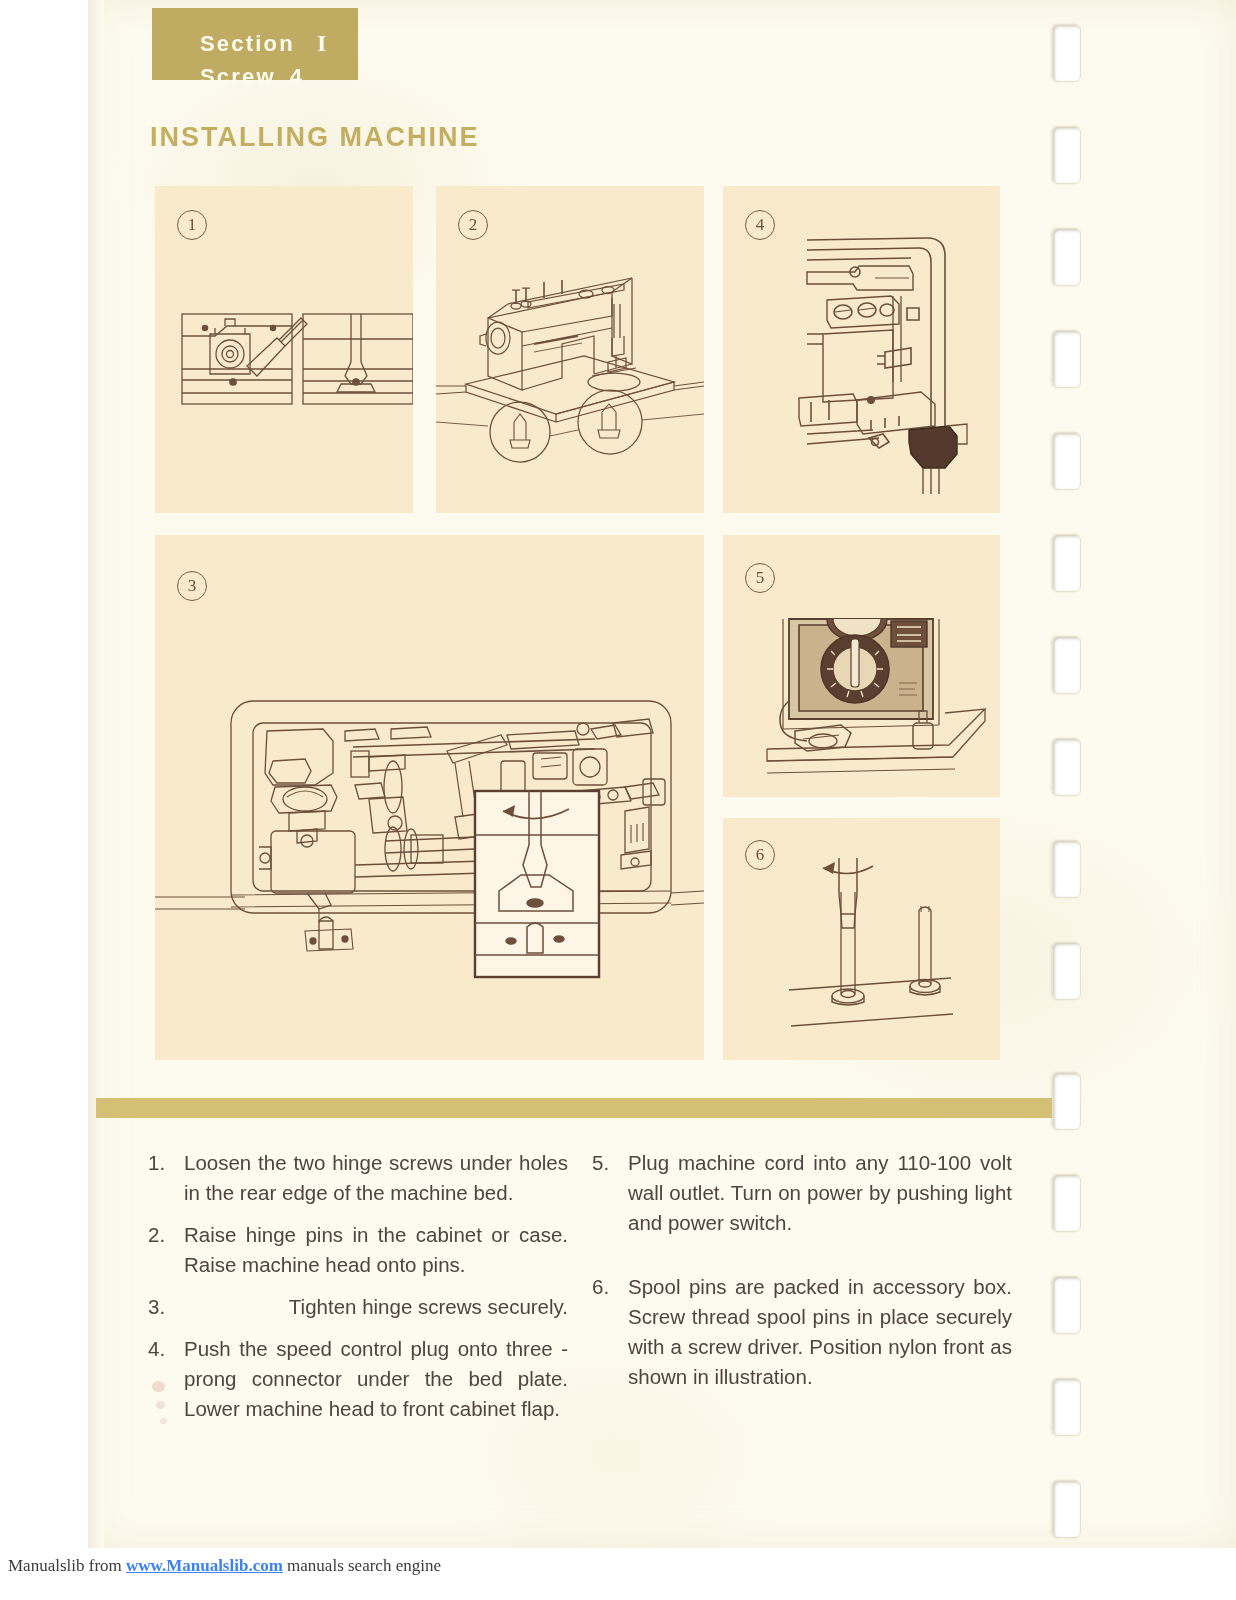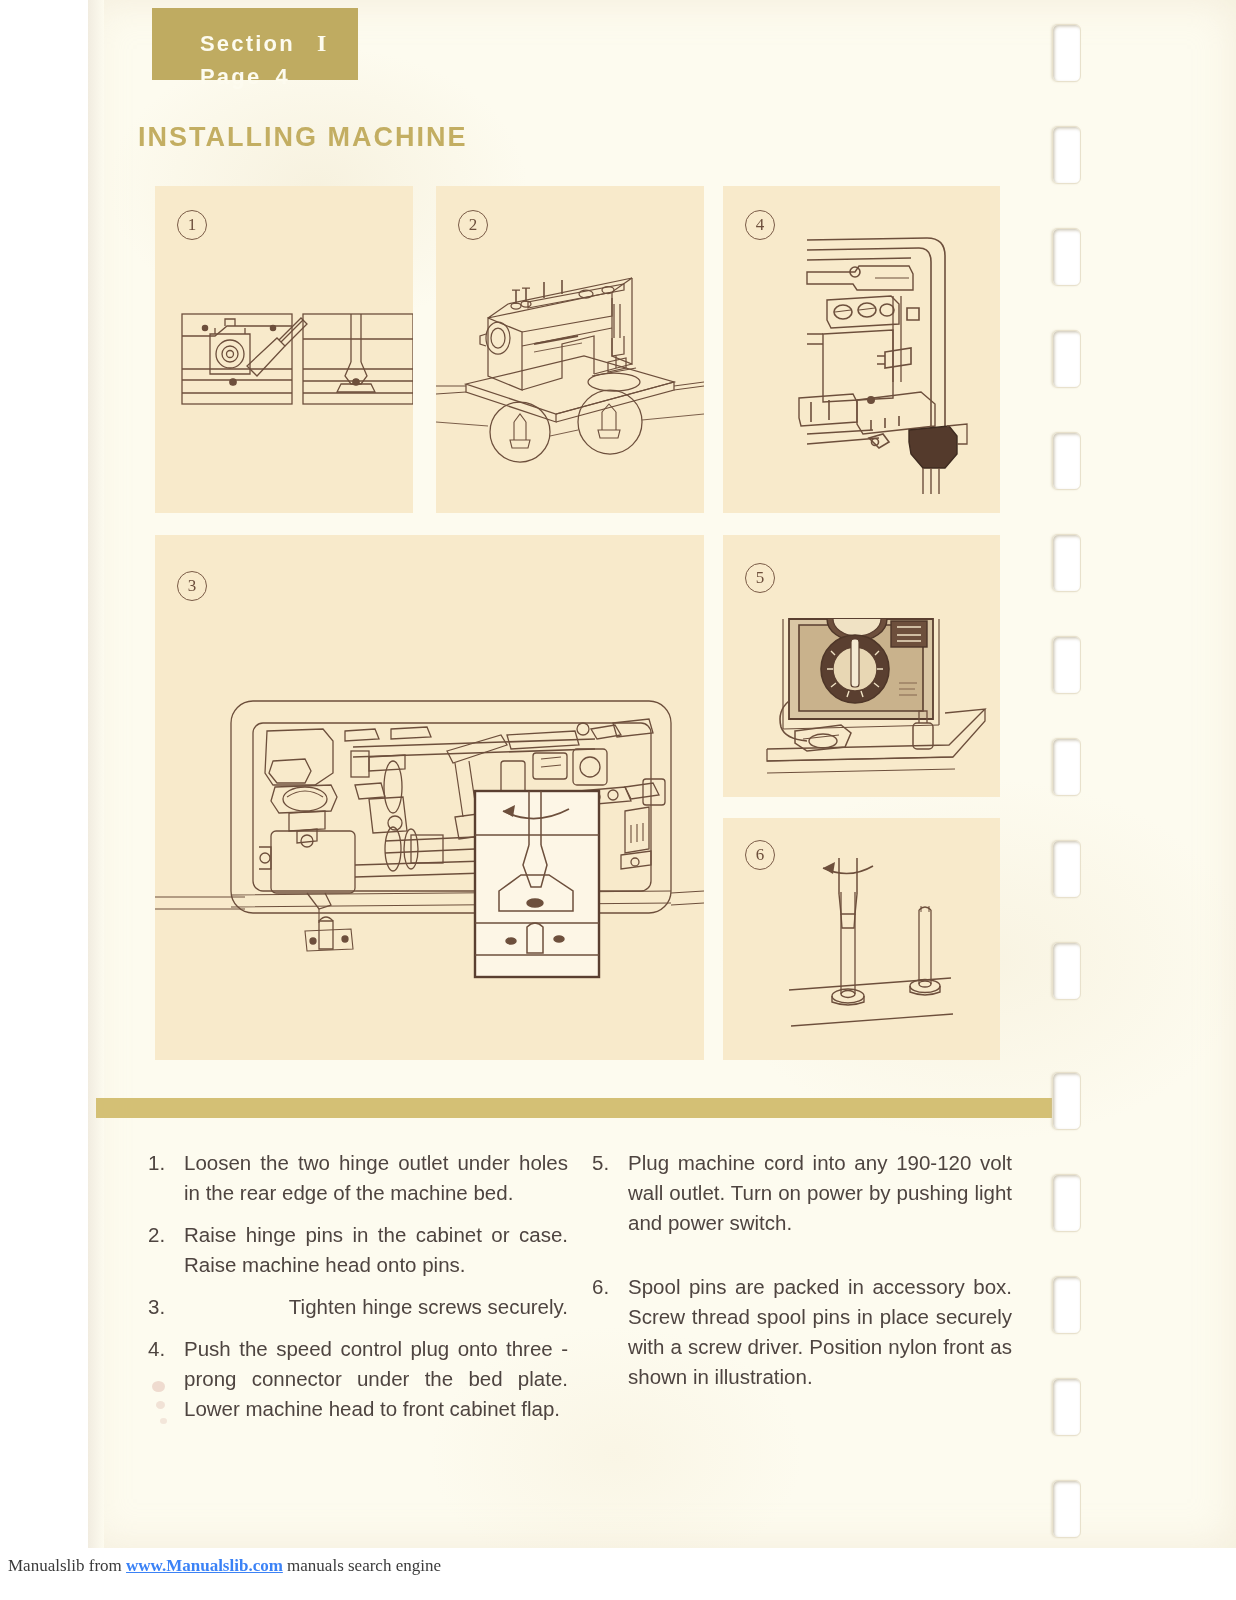--- a/index.html
+++ b/index.html
@@ -47,21 +47,21 @@
     display:inline-block;margin-left:22px;font-family:"Liberation Serif", serif;
     font-size:24px;letter-spacing:0;
   }
   .section-block .ln2{
     position:absolute;left:48px;top:56px;color:#fdfbef;
     font-size:22px;letter-spacing:2.2px;font-weight:600;
   }
   .section-block .ln2 .num{display:inline-block;margin-left:14px;}
 
   .page-heading{
-    position:absolute;left:138px;top:122px;
+    position:absolute;left:150px;top:122px;
     color:#c3ae62;font-size:27px;font-weight:700;letter-spacing:2.0px;
   }
 
   
   .panel{
     position:absolute;background:#f8eacb;overflow:hidden;
   }
   .panel-num{
     position:absolute;width:28px;height:28px;border:1.6px solid #7a5b47;
     border-radius:50%;color:#6d4f3c;font-size:17px;line-height:27px;
@@ -121,21 +121,21 @@
   <div class="scan-grain"></div>
 </div>
 <div class="white-strip-left"></div>
 <div class="white-strip-bottom"></div>
 
 <div class="section-block">
   <div class="ln1">
     <span>Section</span><span class="roman">I</span>
   </div>
   <div class="ln2">
-    <span>Page</span><span class="num">4</span>
+    <span>Screw</span><span class="num">4</span>
   </div>
 </div>
 
 <div class="page-heading">INSTALLING MACHINE</div>
 
 <div class="panel p1">
   <div class="panel-num" style="left:22px;top:24px;">1</div>
   <svg class="art" viewBox="0 0 258 327">
     <g fill="none" stroke="#6d4f3c" stroke-width="1.3">
 
@@ -443,40 +443,40 @@
       <path d="M187 168 L187 174 Q202 180 217 174 L217 168"></path>
     </g>
   </svg>
 </div>
 
 <div class="gold-bar"></div>
 
 <div class="col col-left">
   <div class="step">
     <span class="n">1.</span>
-    <span class="tx">Loosen the two hinge outlet under holes in the rear edge of the machine bed.</span>
+    <span class="tx">Loosen the two hinge screws under holes in the rear edge of the machine bed.</span>
   </div>
   <div class="step">
     <span class="n">2.</span>
     <span class="tx">Raise hinge pins in the cabinet or case. Raise machine head onto pins.</span>
   </div>
   <div class="step">
     <span class="n">3.</span>
     <span class="tx last">Tighten hinge screws securely.</span>
   </div>
   <div class="step">
     <span class="n">4.</span>
     <span class="tx">Push the speed control plug onto three - prong connector under the bed plate. Lower machine head to front cabinet flap.</span>
   </div>
 </div>
 
 <div class="col col-right">
   <div class="step" style="margin-bottom:34px;">
     <span class="n">5.</span>
-    <span class="tx">Plug machine cord into any 190-120 volt wall outlet.  Turn on power by pushing light and power switch.</span>
+    <span class="tx">Plug machine cord into any 110-100 volt wall outlet.  Turn on power by pushing light and power switch.</span>
   </div>
   <div class="step">
     <span class="n">6.</span>
     <span class="tx">Spool pins are packed in accessory box.  Screw thread spool pins in place securely with a screw driver. Position nylon front as shown in illustration.</span>
   </div>
 </div>
 
 <div class="hole" style="left:1052px;top:24px;"></div>
 <div class="hole" style="left:1052px;top:126px;"></div>
 <div class="hole" style="left:1052px;top:228px;"></div>

